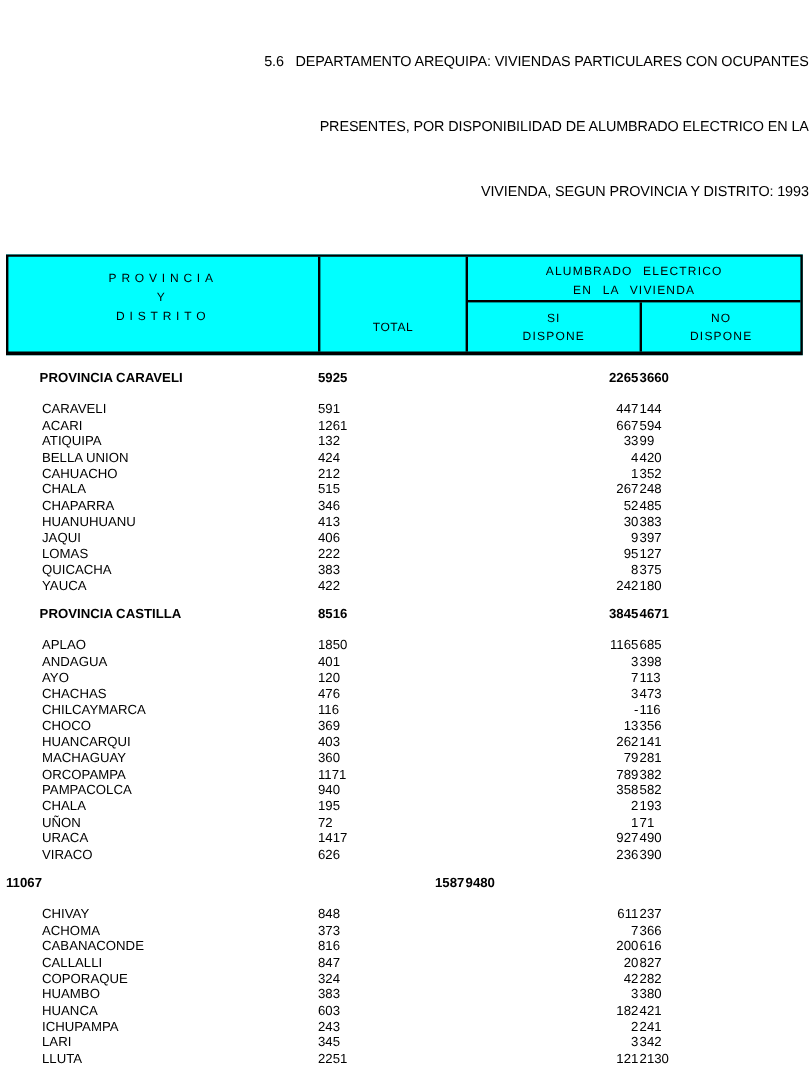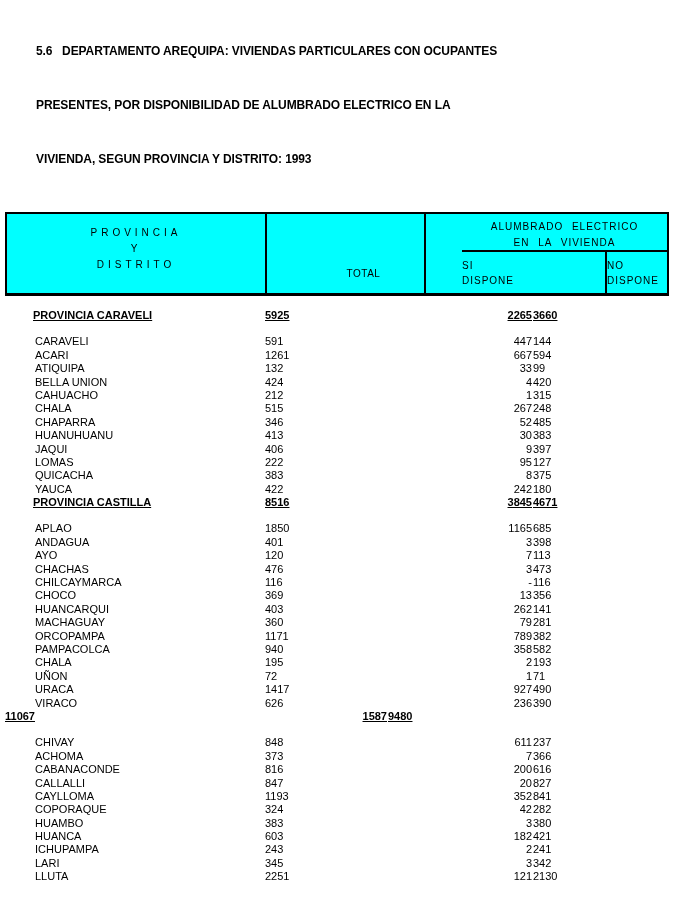--- a/index.html
+++ b/index.html
@@ -11,41 +11,40 @@
     overflow: hidden;
     font-family: "Liberation Sans", sans-serif;
     color: #000000;
     -webkit-font-smoothing: none;
   }
   .page { position: relative; width: 674px; height: 910px; }
 
   
   .title-block {
     padding-top: 6px;
-    text-align: left;
-    font-weight: bold;
+    text-align: right;
+    font-weight: normal;
     font-size: 12px;
     line-height: 18px;
     white-space: pre;
     letter-spacing: -0.1px;
     padding-left: 36px;
   }
 
   
   .thead {
     margin: 8px 0 0 5px;
     width: 664px;
     height: 84px;
     box-sizing: border-box;
     background: #00ffff;
     border: 2px solid #000;
     border-bottom-width: 3px;
     display: flex;
     font-size: 10px;
-    gap: 36px;
   }
   .col-prov {
     width: 260px;
     box-sizing: border-box;
     border-right: 2px solid #000;
     text-align: center;
     padding-top: 11px;
     line-height: 16px;
     letter-spacing: 4px;
   }
@@ -68,45 +67,46 @@
     padding-top: 5px;
     line-height: 16px;
     letter-spacing: 1px;
     word-spacing: 5px;
   }
   .group-bottom { flex: 1; display: flex; }
   .sub-cell {
     box-sizing: border-box;
     display: flex;
     flex-direction: column;
+    align-items: center;
     justify-content: center;
     line-height: 15px;
     letter-spacing: 1px;
   }
   .sub-si { width: 145px; border-right: 2px solid #000; }
   .sub-no { flex: 1; }
 
   
   .tbody { margin-left: 5px; width: 664px; margin-top: 13px; }
   .row {
     display: grid;
     grid-template-columns: 260px 123px 145px 136px;
     height: 13.4px;
     line-height: 13.4px;
     font-size: 11px;
     white-space: nowrap;
   }
   .cell { overflow: visible; }
   .name-cell { padding-left: 30px; }
-  .row.province { font-weight: bold; margin-bottom: 13px; text-decoration: underline; }
+  .row.province { font-weight: bold; margin-bottom: 13px; }
   .row.province .name-cell { padding-left: 28px; }
   .total-cell { text-align: left; padding-right: 5px; }
   .si-cell    { text-align: right; padding-right: 1px; }
   .no-cell    { text-align: left; padding-right: 2px; }
-  .section + .section { margin-top: 0; }
+  .section + .section { margin-top: 10px; }
 </style>
 </head>
 <body>
 
 <div class="page">
 
   <div class="title-block">
     <div>5.6   DEPARTAMENTO AREQUIPA: VIVIENDAS PARTICULARES CON OCUPANTES</div>
     <div>PRESENTES, POR DISPONIBILIDAD DE ALUMBRADO ELECTRICO EN LA</div>
     <div>VIVIENDA, SEGUN PROVINCIA Y DISTRITO: 1993</div>
@@ -168,21 +168,21 @@
         <div class="row district">
           <span class="cell name-cell">BELLA UNION</span>
           <span class="cell total-cell">424</span>
           <span class="cell si-cell">4</span>
           <span class="cell no-cell">420</span>
         </div>
         <div class="row district">
           <span class="cell name-cell">CAHUACHO</span>
           <span class="cell total-cell">212</span>
           <span class="cell si-cell">1</span>
-          <span class="cell no-cell">315</span>
+          <span class="cell no-cell">352</span>
         </div>
         <div class="row district">
           <span class="cell name-cell">CHALA</span>
           <span class="cell total-cell">515</span>
           <span class="cell si-cell">267</span>
           <span class="cell no-cell">248</span>
         </div>
         <div class="row district">
           <span class="cell name-cell">CHAPARRA</span>
           <span class="cell total-cell">346</span>
@@ -336,26 +336,20 @@
           <span class="cell si-cell">200</span>
           <span class="cell no-cell">616</span>
         </div>
         <div class="row district">
           <span class="cell name-cell">CALLALLI</span>
           <span class="cell total-cell">847</span>
           <span class="cell si-cell">20</span>
           <span class="cell no-cell">827</span>
         </div>
         <div class="row district">
-          <span class="cell name-cell">CAYLLOMA</span>
-          <span class="cell total-cell">1193</span>
-          <span class="cell si-cell">352</span>
-          <span class="cell no-cell">841</span>
-        </div>
-        <div class="row district">
           <span class="cell name-cell">COPORAQUE</span>
           <span class="cell total-cell">324</span>
           <span class="cell si-cell">42</span>
           <span class="cell no-cell">282</span>
         </div>
         <div class="row district">
           <span class="cell name-cell">HUAMBO</span>
           <span class="cell total-cell">383</span>
           <span class="cell si-cell">3</span>
           <span class="cell no-cell">380</span>

